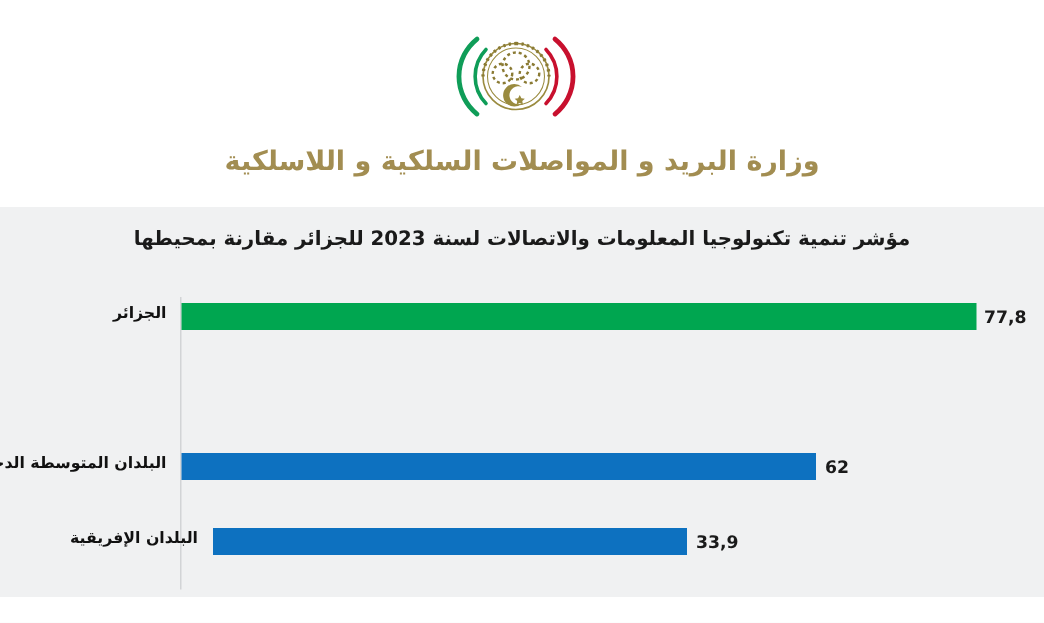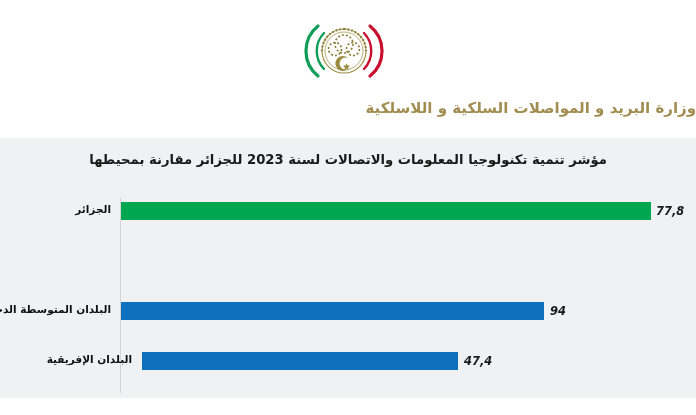--- a/index.html
+++ b/index.html
@@ -31,23 +31,24 @@
     width: 92px;
     height: 74px;
   }
   #ministry-logo svg { display: block; }
 
   #ministry-title {
     position: absolute;
     left: 0;
     top: 96px;
     width: 696px;
+    text-align: center;
     direction: rtl;
     color: #a28d51;
-    font-size: 15px;
+    font-size: 18px;
     font-weight: 700;
     letter-spacing: 0px;
     line-height: 24px;
     white-space: nowrap;
   }
 
   
   #chart-panel {
     position: absolute;
     left: 0;
@@ -129,21 +130,20 @@
   .bar.blue  { background: #0d71c0; }
 
   .value-label {
     position: absolute;
     top: 10px;
     color: #1a1a1a;
     font-size: 11.5px;
     font-weight: 700;
     white-space: nowrap;
     line-height: 16px;
-    font-style: italic;
   }
 
   #footer-band {
     position: absolute;
     left: 0;
     top: 398px;
     width: 696px;
     height: 17px;
     background: #ffffff;
   }
@@ -197,27 +197,27 @@
       <div class="bar green" style="width:530px;"></div>
       <div class="value-label" style="left:656px;">77,8</div>
     </div>
 
 
     <div class="bar-row r2">
       <div class="cat-label">
         <span class="cat-label-inner">البلدان المتوسطة الدخل</span>
       </div>
       <div class="bar blue" style="width:423px;"></div>
-      <div class="value-label" style="left:550px;">94</div>
+      <div class="value-label" style="left:550px;">62</div>
     </div>
 
     <div class="bar-row r3">
       <div class="cat-label">
         <span class="cat-label-inner">البلدان الإفريقية</span>
       </div>
       <div class="bar blue" style="width:316px;"></div>
-      <div class="value-label" style="left:443px;">47,4</div>
+      <div class="value-label" style="left:443px;">33,9</div>
     </div>
 
   </div>
 </div>
 
 <div id="footer-band"></div>
 
 </body></html>

